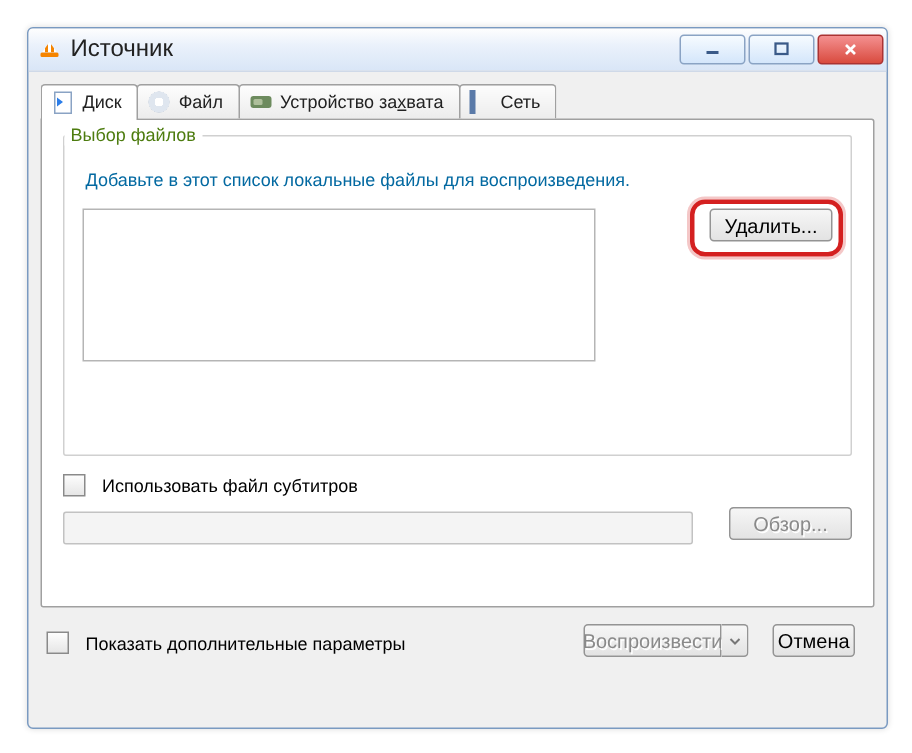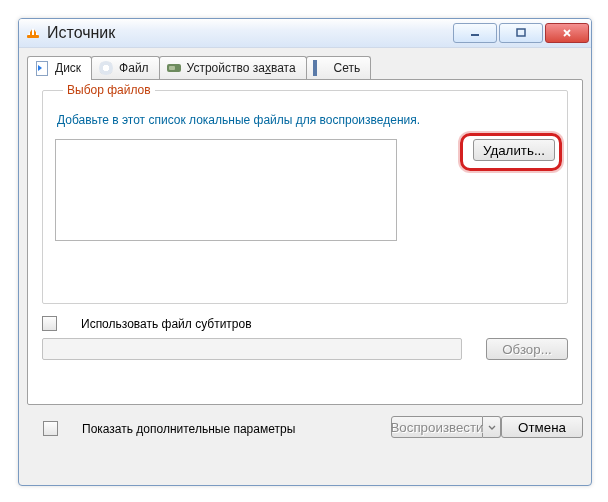--- a/index.html
+++ b/index.html
@@ -29,38 +29,38 @@
   .ic-file::after{content:"";position:absolute;left:4px;top:5px;width:0;height:0;border-left:4px solid #2b7de9;border-top:3px solid transparent;border-bottom:3px solid transparent}
   .ic-disc::before{content:"";position:absolute;left:1px;top:1px;width:14px;height:14px;border-radius:50%;background:radial-gradient(circle,#fff 0 3px,#dfe6ef 3px 7px,#b5c3d6 7px 8px)}
   .ic-net{display:flex;flex-wrap:wrap;align-content:center;justify-content:center;gap:2px}
   .ic-net i{width:4px;height:4px;background:#5a7aa8;display:block}
   .ic-cap::before{content:"";position:absolute;left:1px;top:4px;width:14px;height:8px;background:#6d8b5e;border-radius:2px}
   .ic-cap::after{content:"";position:absolute;left:3px;top:6px;width:6px;height:4px;background:#aebf9b;border-radius:1px}
 
   .tabpanel{border:1px solid #a0a0a0;background:#fff;height:324px;position:relative;z-index:1;border-radius:0 2px 2px 2px}
   .groupbox{position:absolute;left:14px;right:14px;top:10px;border:1px solid #d0d0d0;border-radius:2px;padding:22px 12px 12px 12px}
   .groupbox.files{height:178px}
-  .groupbox .legend{position:absolute;left:20px;top:-8px;background:#fff;padding:0 4px;color:#c2410c}
+  .groupbox .legend{position:absolute;left:0;top:-8px;background:#fff;padding:0 4px;color:#4d7c0f}
   .hint{color:#0369a1;margin:0 0 6px 2px}
   .filelist{position:absolute;left:12px;top:48px;width:340px;height:100px;border:1px solid #b5b5b5;background:#fff}
   .btncol{position:absolute;right:12px;top:48px;width:82px}
   .btn{height:22px;width:82px;border:1px solid #949494;border-radius:3px;background:linear-gradient(#f6f6f6,#e3e3e3);display:flex;align-items:center;justify-content:center;margin-bottom:6px;color:#000;padding:0}
   .btn.disabled{color:#8a8a8a;text-shadow:1px 1px 0 #fff}
 
   .highlight{position:absolute;right:5px;top:42px;width:96px;height:32px;border:3px solid #d42020;border-radius:10px;box-shadow:0 0 0 2px rgba(212,32,32,0.25);pointer-events:none}
 
   .subline{position:absolute;left:14px;right:14px;top:236px}
-  .chk{display:flex;align-items:center;gap:24px}
+  .chk{display:flex;align-items:center;gap:11px}
   .chkbox{width:13px;height:13px;border:1px solid #8a8a8a;background:linear-gradient(#fdfdfd,#e6e6e6)}
-  .subfield{position:absolute;left:14px;right:14px;top:258px;display:flex;gap:24px;}
+  .subfield{position:absolute;left:14px;right:14px;top:258px;display:flex;gap:24px;align-items:center}
   .pathbox{flex:1;height:20px;border:1px solid #c2c2c2;border-radius:2px;background:#f4f4f4}
 
   .under{position:absolute;left:0;right:0;top:358px}
-  .under .chk{margin:8px 16px}
-  .footer{position:absolute;right:0;bottom:0;display:flex;gap:0;align-items:center}
+  .under .chk{margin:8px 4px}
+  .footer{position:absolute;right:13px;bottom:0;display:flex;gap:16px;align-items:center}
   .splitbtn{display:flex}
   .splitbtn .btn.main{border-top-right-radius:0;border-bottom-right-radius:0;width:92px}
   .splitbtn .btn.caret{width:18px;border-left:none;border-top-left-radius:0;border-bottom-left-radius:0}
   .caret svg{margin-top:1px}
 
   .u{text-decoration:underline}
 </style>
 </head>
 <body>
 
@@ -143,18 +143,18 @@
         </label>
         <div class="footer">
           <div class="splitbtn">
             <button class="btn main disabled">Воспроизвести</button>
             <button class="btn caret disabled">
                 <svg width="8" height="6">
                   <path d="M1 1 L4 4 L7 1" fill="none" stroke="#777" stroke-width="1.3"></path>
                 </svg>
               </button>
           </div>
-          <button class="btn" style="width:82px">Отмена</button>
+          <button class="btn" style="width:55px">Отмена</button>
         </div>
       </div>
     </div>
   </div>
 </div>
 
 </body></html>

